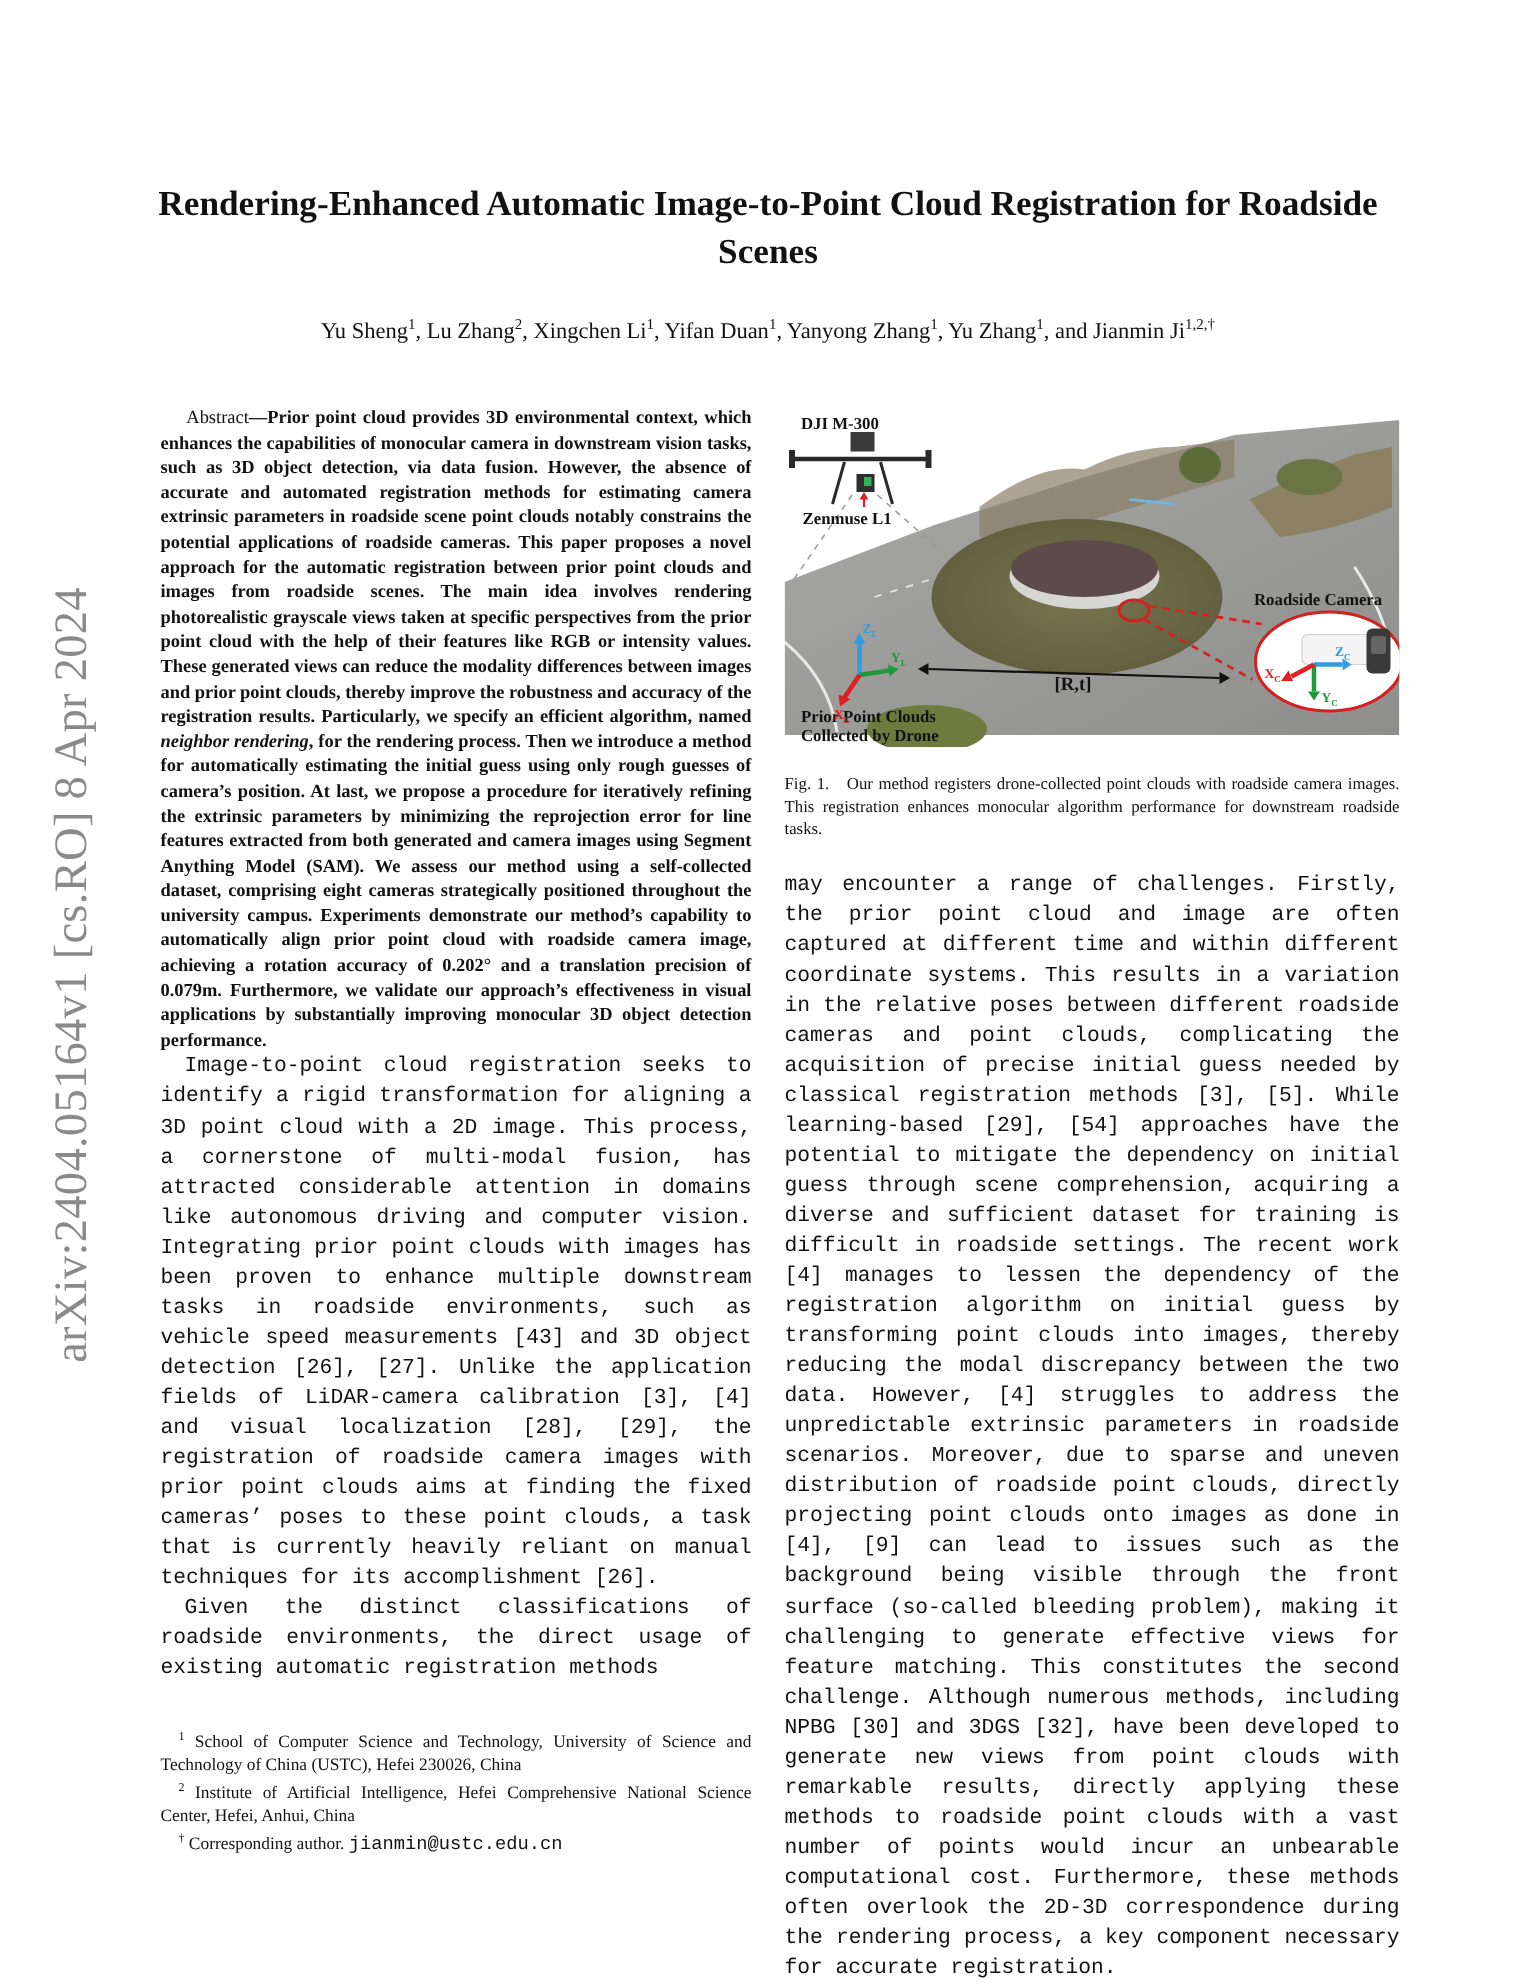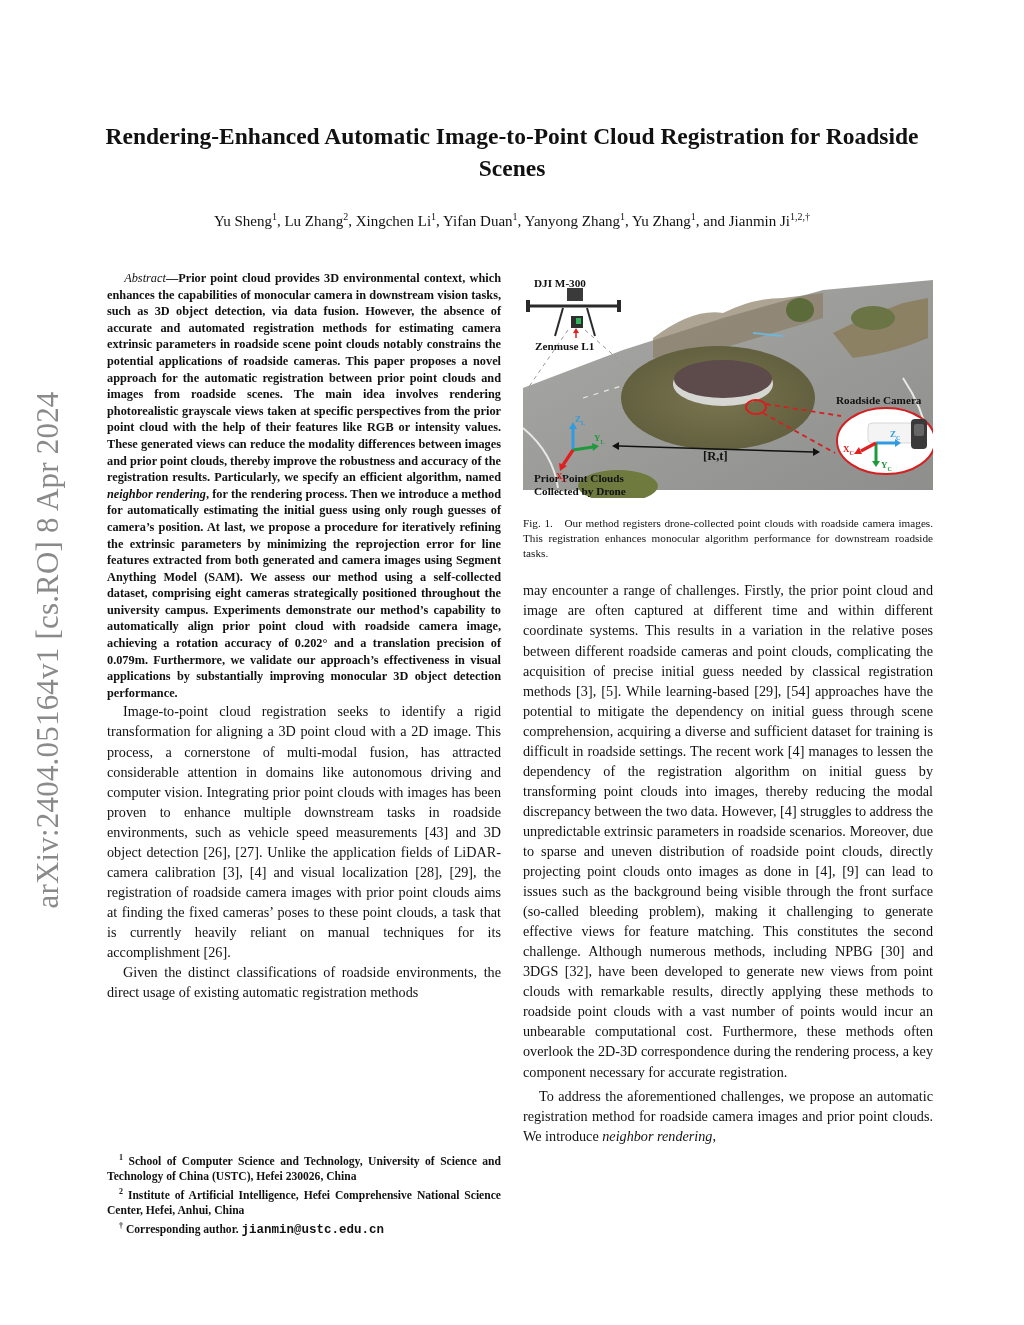--- a/index.html
+++ b/index.html
@@ -26,41 +26,41 @@
   }
   .authors sup { font-size: 10px; }
 
   .col-left { position: absolute; left: 107px; top: 270px; width: 394px; }
   .col-right { position: absolute; left: 523px; top: 278px; width: 410px; }
 
   .abstract {
     font-size: 12.3px; line-height: 16.6px; font-weight: bold; text-align: justify;
     text-indent: 0;
   }
-  .abstract .label { font-style: italic; font-weight: normal; }
+  .abstract .label { font-weight: normal; }
   .abstract .label::after { content: "\2014"; font-weight: bold; font-style: normal; }
   .abstract i { font-style: italic; }
 
   .section-heading {
     text-align: center; font-size: 12.5px; margin-top: 12px; margin-bottom: 4px;
     letter-spacing: 0.6px;
   }
   .section-heading .sc { font-variant: small-caps; }
 
   .body-text {
-    font-size: 14.2px; line-height: 20.05px; text-align: justify; margin: 0;
+    font-size: 14.2px; line-height: 20.05px; text-align: justify; margin: 0; font-family: Liberation Mono, monospace;
   }
   .body-text.indent { text-indent: 16px; }
   .body-text i { font-style: italic; }
 
   .footnotes {
     position: absolute; left: 107px; top: 1150px; width: 394px;
     font-size: 11.6px; line-height: 15px; text-align: justify;
   }
-  .footnotes p { margin: 0; text-indent: 12px; font-weight: bold; }
+  .footnotes p { margin: 0; text-indent: 12px; }
   .footnotes sup { font-size: 8px; }
   .mono { font-family: "Liberation Mono", "DejaVu Sans Mono", monospace; font-size: 12.5px; }
 
   .figure {
     position: relative; width: 410px; height: 220px; background: #fff; overflow: hidden;
   }
   .fig-canvas { position: absolute; left: 0; top: 0; width: 410px; height: 220px; }
   .fig-label {
     position: absolute; font-weight: bold; font-size: 11.2px; color: #111;
     font-family: "Liberation Serif", serif; line-height: 13px;

